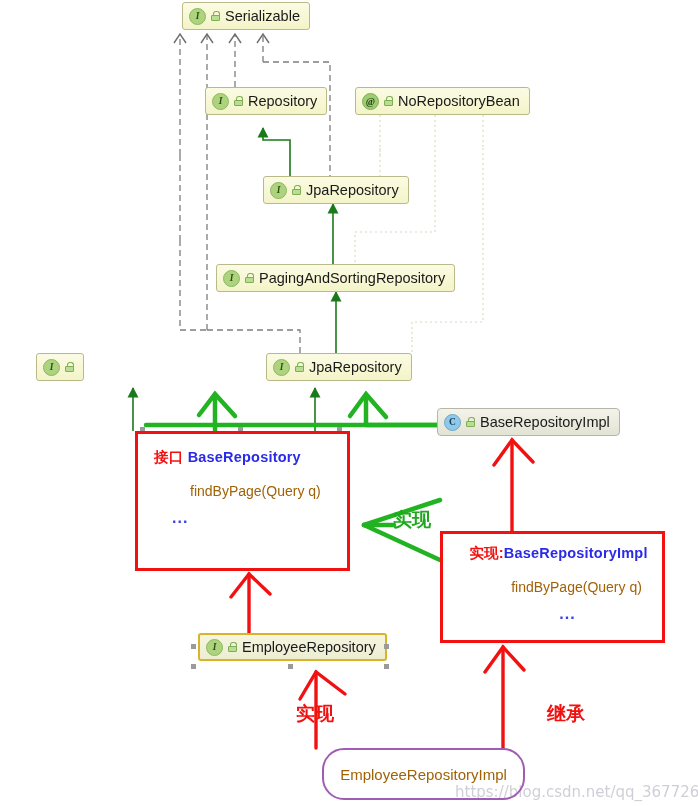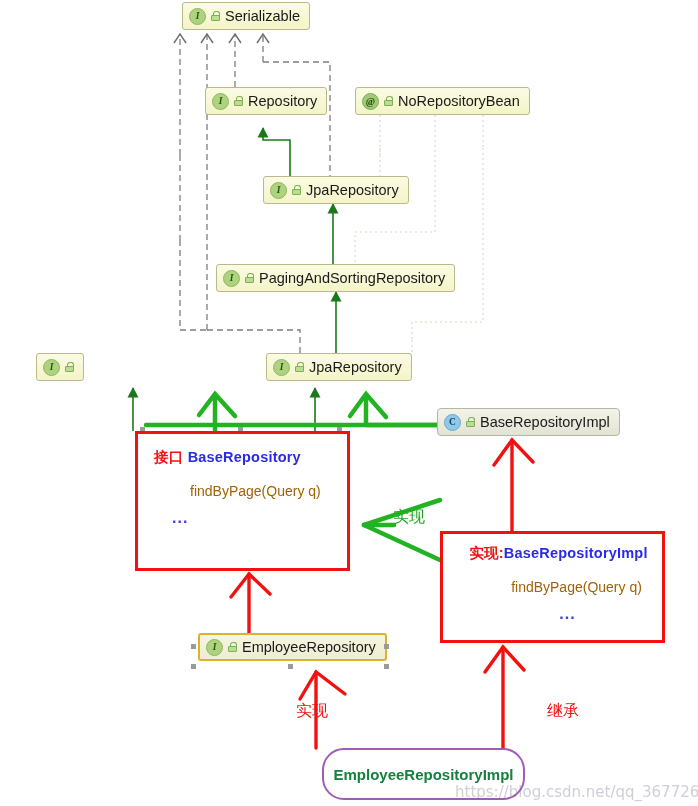--- a/index.html
+++ b/index.html
@@ -153,30 +153,30 @@
     box-sizing: border-box;
     border: 2px solid #a05bb5;
     border-radius: 22px;
     z-index: 8;
     display: flex;
     align-items: center;
     justify-content: center;
   }
   .impl-box .txt {
     font-size: 15px;
-    font-weight: bold;
-    color: #15803d;
+    font-weight: normal;
+    color: #a16207;
     white-space: nowrap;
   }
 
   
   .cn-label {
     position: absolute;
-    font-size: 16px;
-    font-weight: normal;
+    font-size: 19px;
+    font-weight: bold;
     white-space: nowrap;
     z-index: 9;
   }
   .cn-label.red { color: #f21111; }
   .cn-label.green { color: #1fa81f; }
 
   .watermark {
     position: absolute;
     font-size: 15px;
     color: #cfcfd8;

